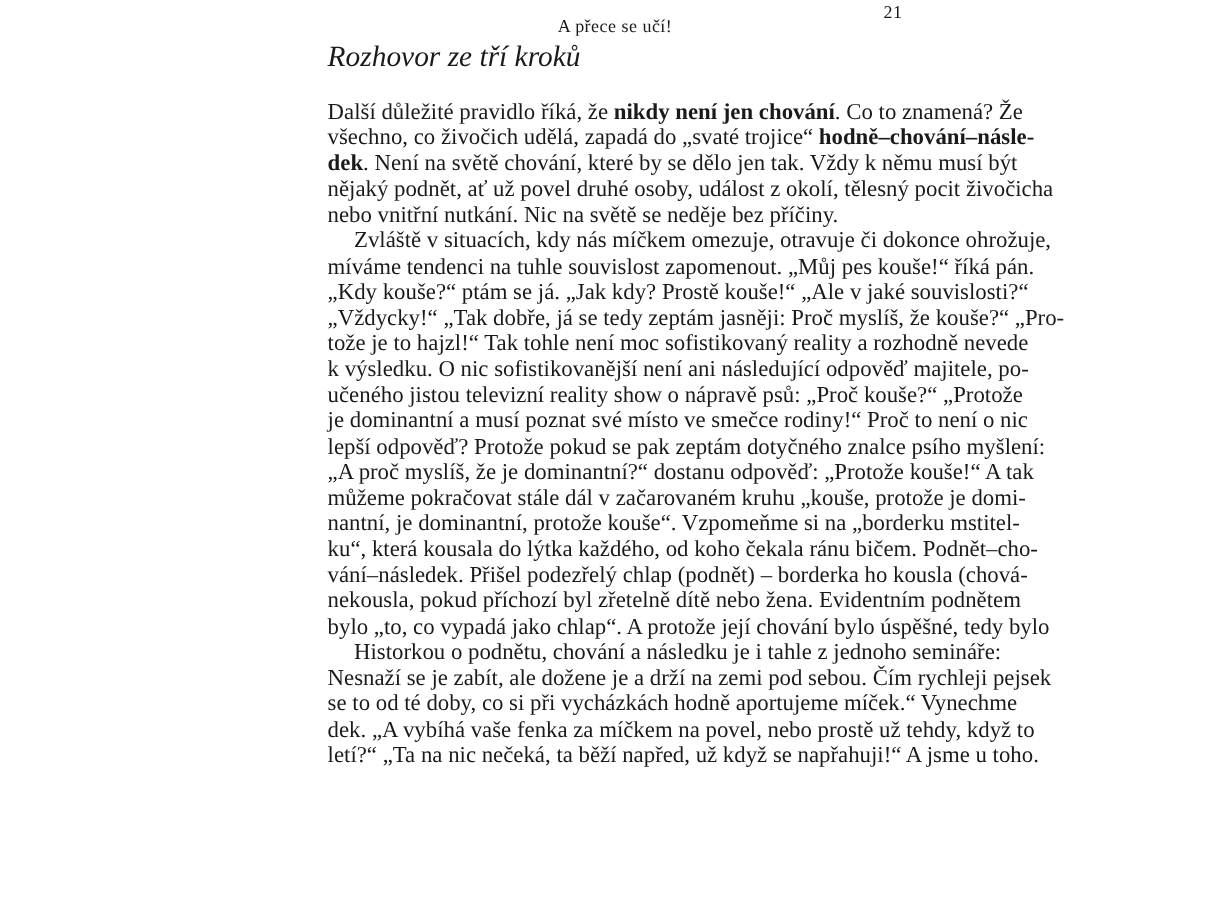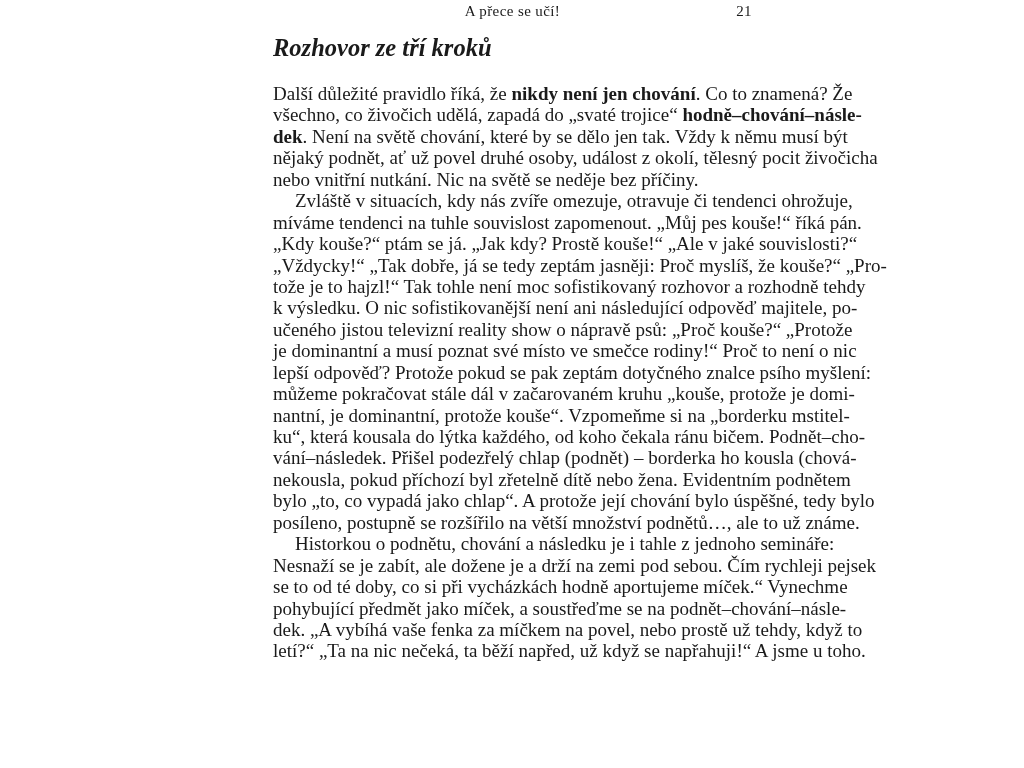--- a/index.html
+++ b/index.html
@@ -7,25 +7,25 @@
     width: 1024px; height: 768px; background: #ffffff; overflow: hidden;
     position: relative;
     font-family: "Liberation Serif", "DejaVu Serif", serif;
     color: #1a1a1a;
   }
   .page { position: absolute; left: 273px; top: 0; width: 479px; height: 768px; }
   .running-head {
     position: absolute; top: 3px; left: 0; width: 479px; height: 20px;
     font-size: 15px; letter-spacing: 0.4px;
   }
-  .running-title { position: absolute; left: 0; right: 0; text-align: center; top: 0; }
+  .running-title { position: absolute; left: 0; right: 0; text-align: center; top: 12px; }
   .page-number { position: absolute; right: 0; top: 0; }
   .section-title {
     position: absolute; top: 34px; left: 0;
-    font-style: italic; font-size: 24.5px; margin: 0; font-weight: bold;
+    font-style: italic; font-size: 24.5px; margin: 0; font-weight: normal;
   }
   .body { position: absolute; top: 83px; left: 0; width: 479px; }
   .line {
     display: block; height: 21.45px; line-height: 21.45px; font-size: 19px;
     text-align: justify; text-align-last: justify; white-space: nowrap; overflow: visible;
   }
   .line.last { text-align-last: left; }
   .line.indent { padding-left: 22px; }
   .line span.t { display: inline; }
   b { font-weight: bold; }
@@ -43,39 +43,38 @@
 
   <div class="body" id="body">
       <div>
         <span class="line"><span class="t">Další důležité pravidlo říká, že </span><b>nikdy není jen chování</b><span class="t">. Co to znamená? Že</span></span>
         <span class="line"><span class="t">všechno, co živočich udělá, zapadá do „svaté trojice“ </span><b>hodně–chování–násle-</b></span>
         <span class="line"><b>dek</b><span class="t">. Není na světě chování, které by se dělo jen tak. Vždy k němu musí být</span></span>
         <span class="line"><span class="t">nějaký podnět, ať už povel druhé osoby, událost z okolí, tělesný pocit živočicha</span></span>
         <span class="line last"><span class="t">nebo vnitřní nutkání. Nic na světě se neděje bez příčiny.</span></span>
       </div>
       <div>
-        <span class="line indent"><span class="t">Zvláště v situacích, kdy nás zvíře omezuje, otravuje či tendenci ohrožuje,</span></span>
+        <span class="line indent"><span class="t">Zvláště v situacích, kdy nás míčkem omezuje, otravuje či dokonce ohrožuje,</span></span>
         <span class="line"><span class="t">míváme tendenci na tuhle souvislost zapomenout. „Můj pes kouše!“ říká pán.</span></span>
         <span class="line"><span class="t">„Kdy kouše?“ ptám se já. „Jak kdy? Prostě kouše!“ „Ale v jaké souvislosti?“</span></span>
         <span class="line"><span class="t">„Vždycky!“ „Tak dobře, já se tedy zeptám jasněji: Proč myslíš, že kouše?“ „Pro-</span></span>
-        <span class="line"><span class="t">tože je to hajzl!“ Tak tohle není moc sofistikovaný rozhovor a rozhodně tehdy</span></span>
+        <span class="line"><span class="t">tože je to hajzl!“ Tak tohle není moc sofistikovaný reality a rozhodně nevede</span></span>
         <span class="line"><span class="t">k výsledku. O nic sofistikovanější není ani následující odpověď majitele, po-</span></span>
         <span class="line"><span class="t">učeného jistou televizní reality show o nápravě psů: „Proč kouše?“ „Protože</span></span>
         <span class="line"><span class="t">je dominantní a musí poznat své místo ve smečce rodiny!“ Proč to není o nic</span></span>
         <span class="line"><span class="t">lepší odpověď? Protože pokud se pak zeptám dotyčného znalce psího myšlení:</span></span>
+        <span class="line"><span class="t">„A proč myslíš, že je dominantní?“ dostanu odpověď: „Protože kouše!“ A tak</span></span>
         <span class="line"><span class="t">můžeme pokračovat stále dál v začarovaném kruhu „kouše, protože je domi-</span></span>
         <span class="line"><span class="t">nantní, je dominantní, protože kouše“. Vzpomeňme si na „borderku mstitel-</span></span>
         <span class="line"><span class="t">ku“, která kousala do lýtka každého, od koho čekala ránu bičem. Podnět–cho-</span></span>
         <span class="line"><span class="t">vání–následek. Přišel podezřelý chlap (podnět) – borderka ho kousla (chová-</span></span>
         <span class="line"><span class="t">nekousla, pokud příchozí byl zřetelně dítě nebo žena. Evidentním podnětem</span></span>
         <span class="line"><span class="t">bylo „to, co vypadá jako chlap“. A protože její chování bylo úspěšné, tedy bylo</span></span>
-        <span class="line last"><span class="t">posíleno, postupně se rozšířilo na větší množství podnětů…, ale to už známe.</span></span>
       </div>
       <div>
         <span class="line indent"><span class="t">Historkou o podnětu, chování a následku je i tahle z jednoho semináře:</span></span>
         <span class="line"><span class="t">Nesnaží se je zabít, ale dožene je a drží na zemi pod sebou. Čím rychleji pejsek</span></span>
         <span class="line"><span class="t">se to od té doby, co si při vycházkách hodně aportujeme míček.“ Vynechme</span></span>
-        <span class="line"><span class="t">pohybující předmět jako míček, a soustřeďme se na podnět–chování–násle-</span></span>
         <span class="line"><span class="t">dek. „A vybíhá vaše fenka za míčkem na povel, nebo prostě už tehdy, když to</span></span>
         <span class="line"><span class="t">letí?“ „Ta na nic nečeká, ta běží napřed, už když se napřahuji!“ A jsme u toho.</span></span>
       </div>
     </div>
 </div>
 
 </body></html>

